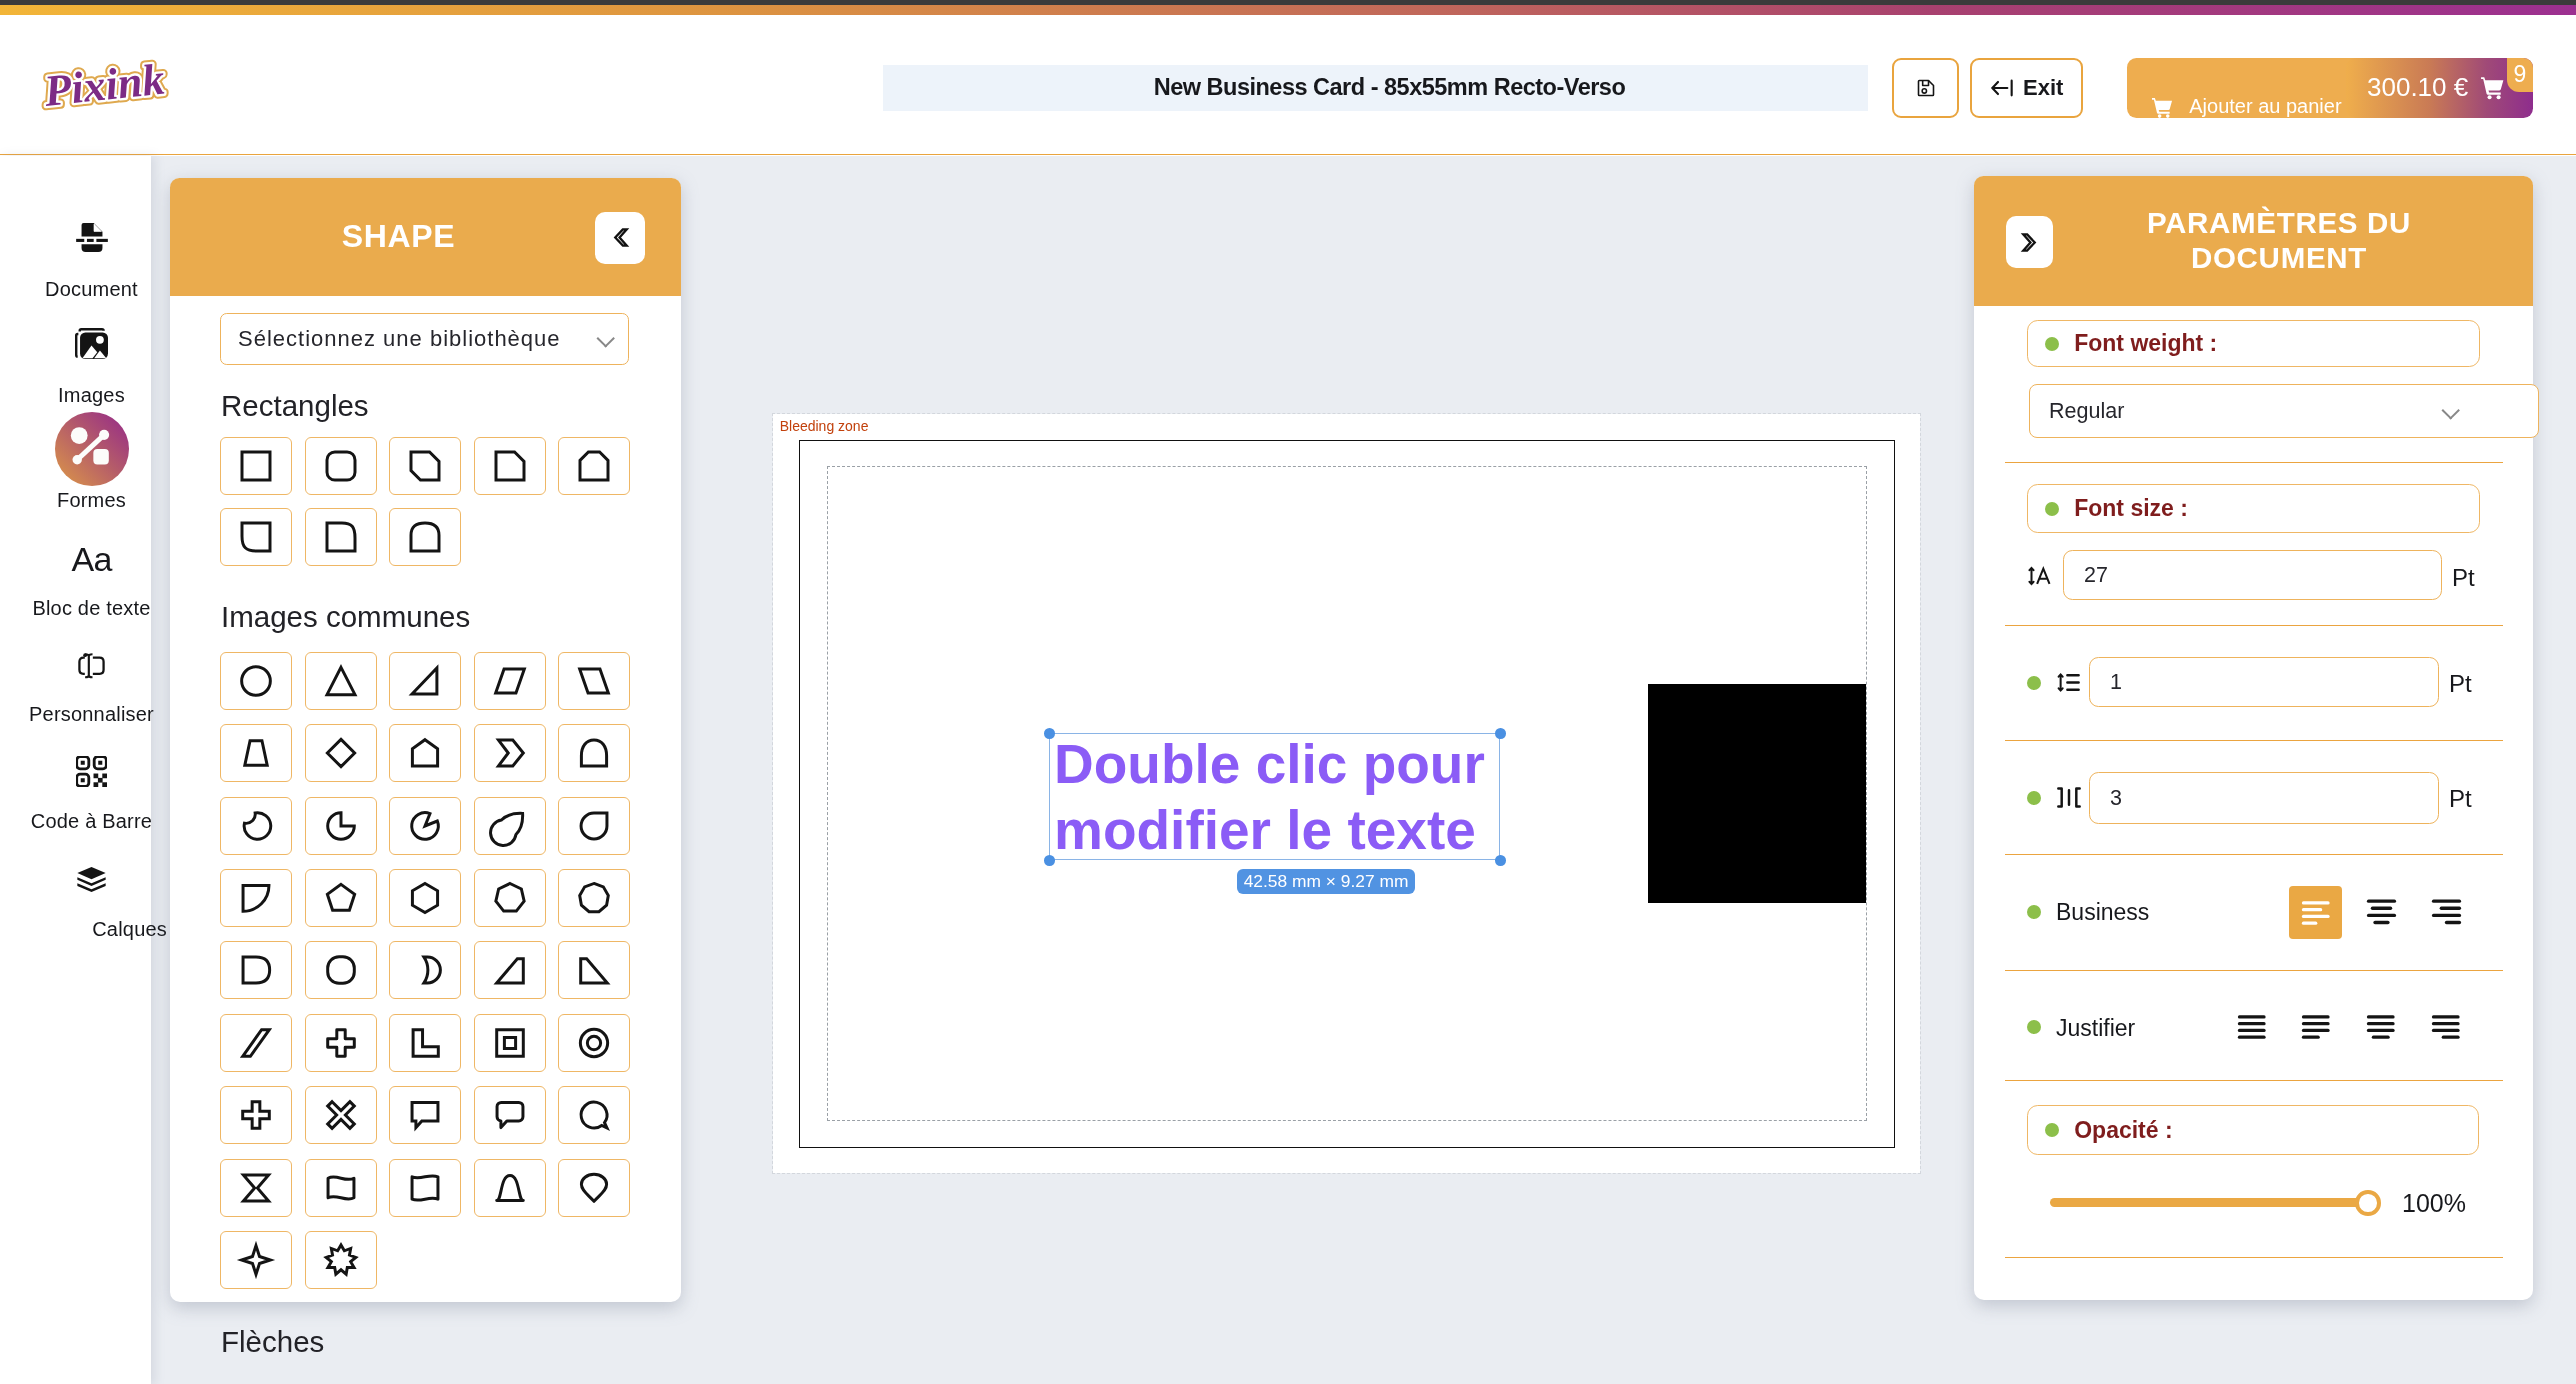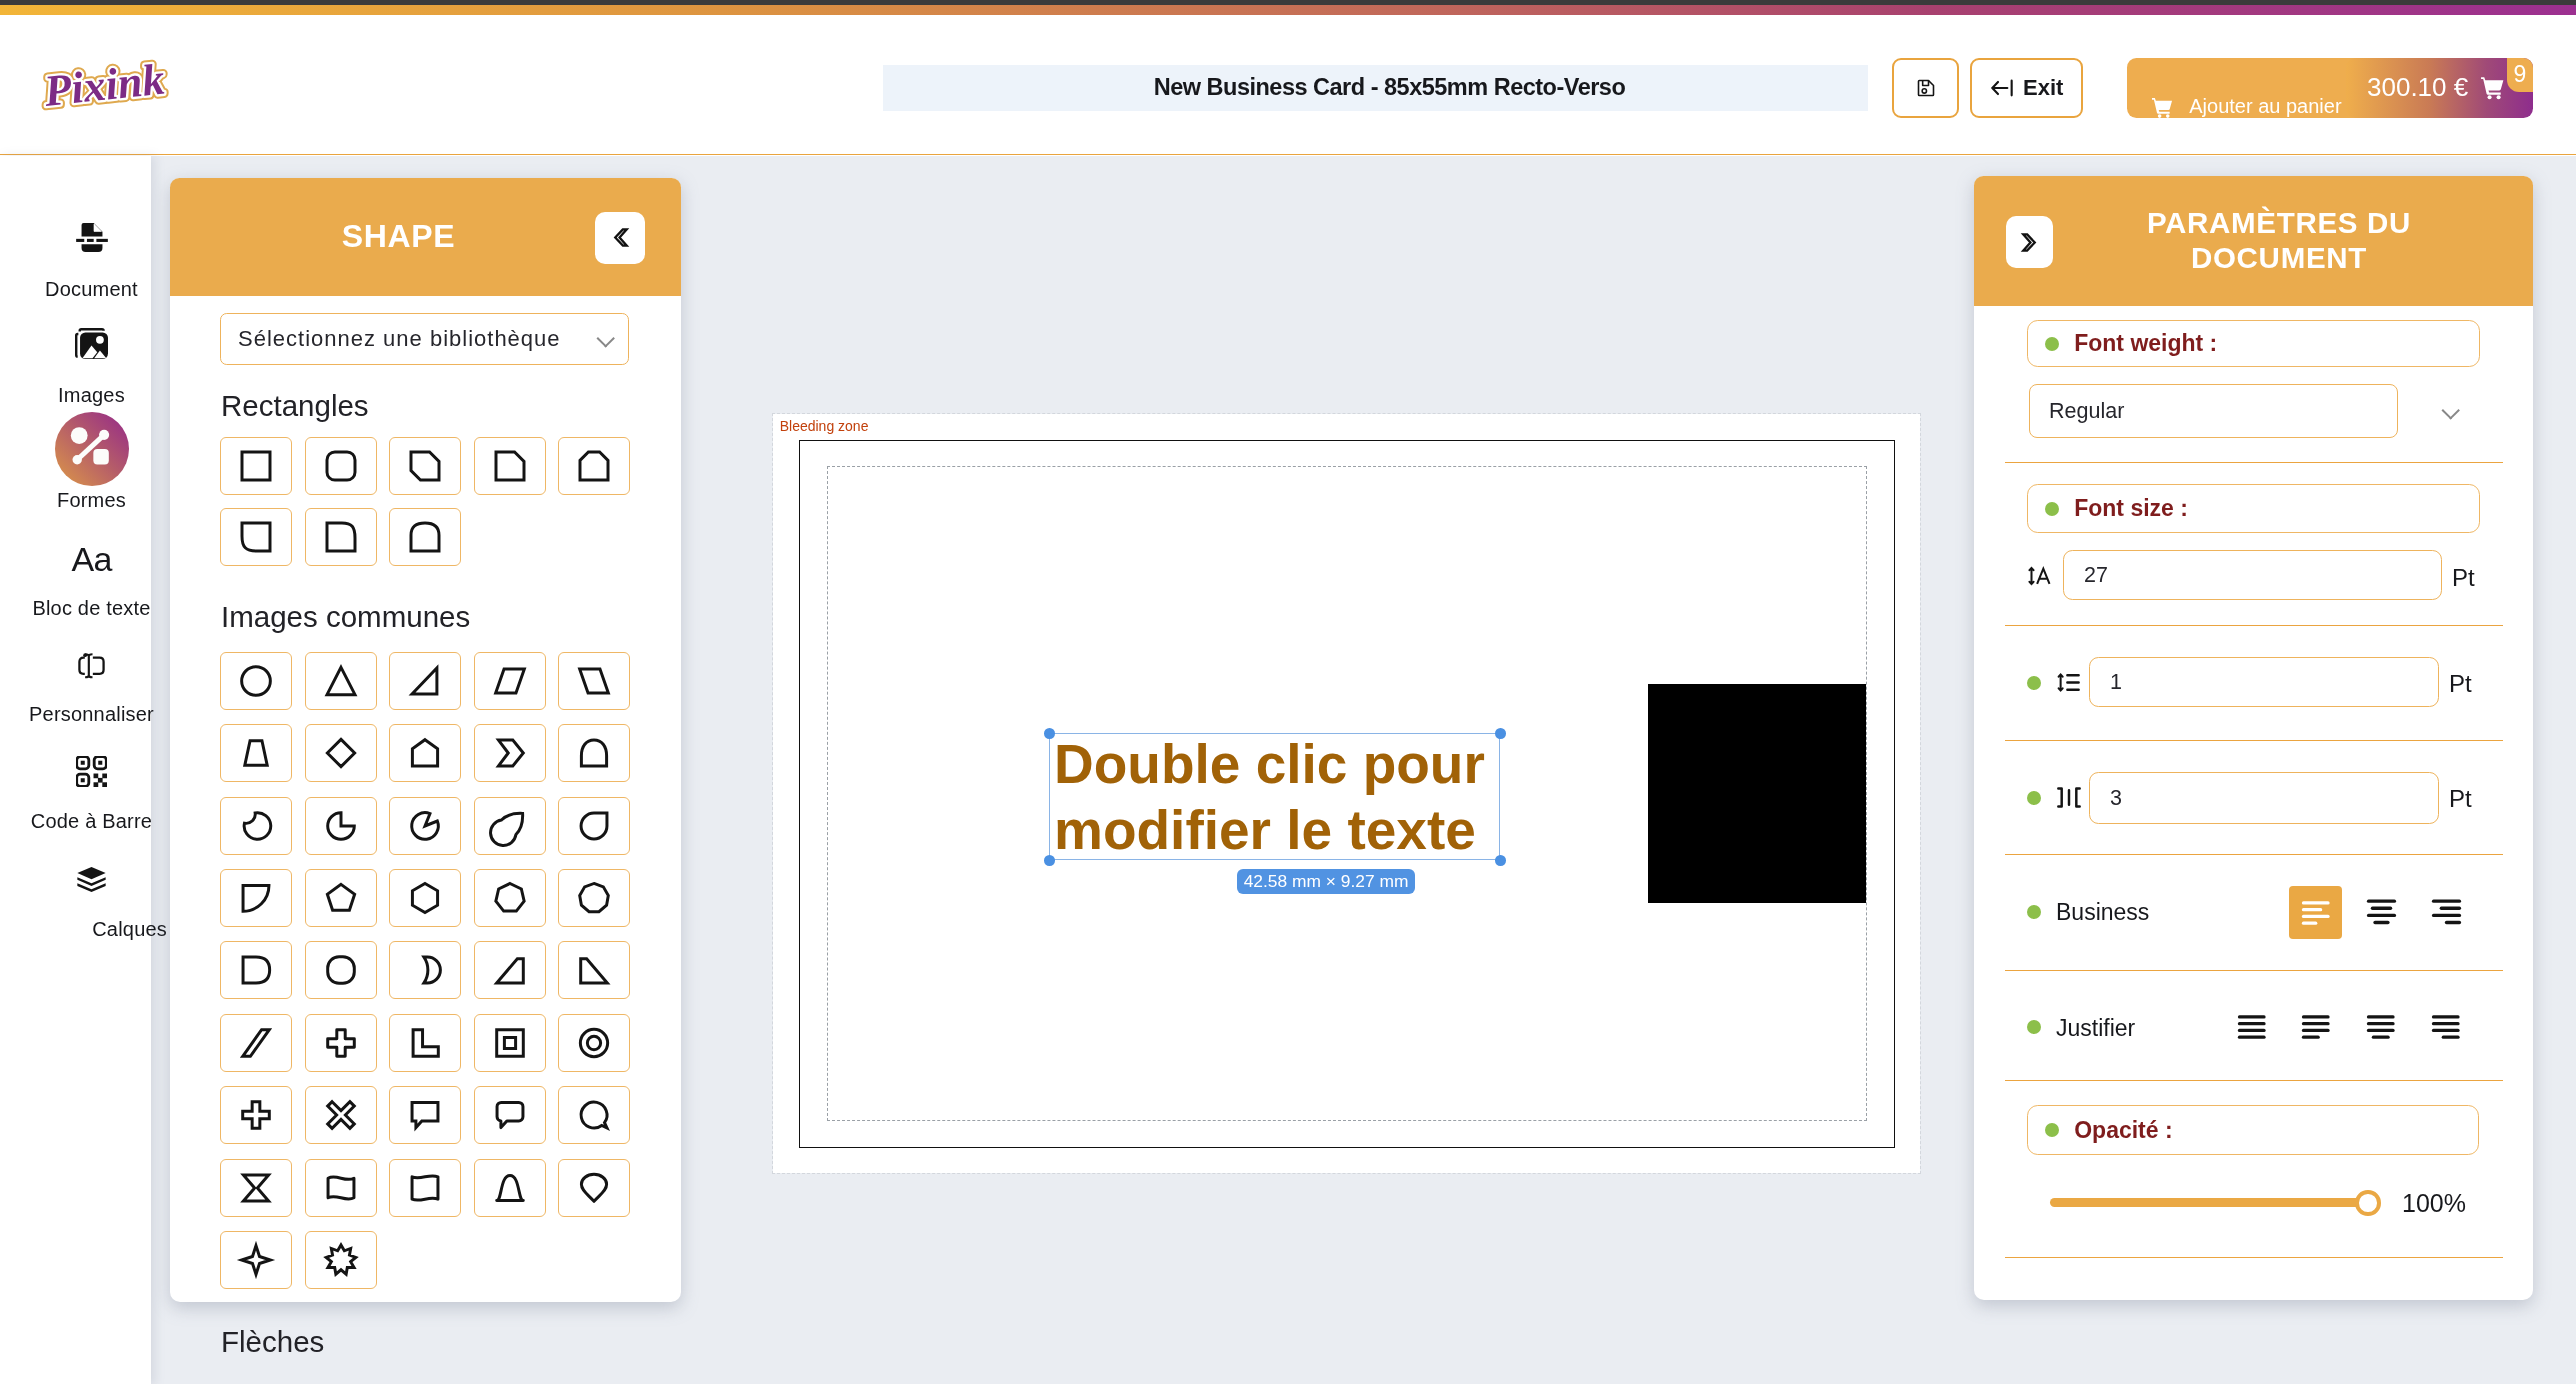--- a/index.html
+++ b/index.html
@@ -67,21 +67,21 @@
 .chev { position:absolute; width:13.4px; height:13.4px; border-right:2px solid #888; border-bottom:2px solid #888; transform:rotate(45deg); }
 .artboard { position:absolute; left:773px; top:258px; width:1147px; height:759px; background:#fff;
   outline:1.3px dashed #d3d7dd; }
 .bleedlabel { position:absolute; left:6.7px; top:4px; font-size:14px; color:#c2410c; }
 .docrect { position:absolute; left:26px; top:25.5px; width:1096px; height:708px; border:1.3px solid #111; }
 .saferect { position:absolute; left:54px; top:52px; width:1040px; height:655px; border:1.3px dashed #9aa0a6; }
 .blacksq { position:absolute; left:875px; top:270px; width:218px; height:219px; background:#000; }
 .selbox { position:absolute; left:276px; top:319px; width:451px; height:127px; border:1.3px solid #8ab4e6; }
 .handle { position:absolute; width:10.7px; height:10.7px; border-radius:50%; background:#4a90e2; }
 .canvtext { position:absolute; left:281px; top:317px; width:456px; font-size:55px; line-height:66px;
-  font-weight:bold; color:#a16207; }
+  font-weight:bold; color:#8b5cf6; }
 .tooltip { position:absolute; left:464px; top:455px; height:25px; background:#5193e2; color:#fff;
   font-size:17.4px; border-radius:6px; display:flex; align-items:center; justify-content:center;
   white-space:nowrap; padding:0 6.7px; }
 </style>
 </head>
 <body>
 <div class="topdark"></div>
 <div class="topgrad"></div>
 <div class="header">
   <div class="logo"><svg width="148" height="67" viewBox="0 0 220 100">
@@ -458,21 +458,21 @@
     <div class="phead" id="rphead">
         <span>PARAMÈTRES DU<br>DOCUMENT</span>
       </div>
     <div class="collapse" id="rcollapse">
         <svg width="23" height="23" viewBox="0 0 24 24">
           <path d="M9.5 3.5 L17.5 12 L9.5 20.5 H5.5 L13 12 L5.5 3.5 Z" fill="#fff" stroke="#111" stroke-width="2.4" stroke-linejoin="miter"></path>
         </svg>
       </div>
 
 <div class="labelbox" style="left:53px; top:144px; width:453px; height:47px;"><div class="gdot"></div>Font weight :</div>
-<div class="rsel" style="left:55px; top:208px; width:369px; height:54px;">Regular</div>
+<div class="rsel" style="left:55px; top:208px; width:510px; height:54px;">Regular</div>
 <div class="chev" style="left:470px; top:228px;"></div>
 <div class="divider" style="top:286px;"></div>
 <div class="labelbox" style="left:53px; top:308px; width:453px; height:49px;"><div class="gdot"></div>Font size :</div>
 <div style="position:absolute; left:53px; top:386px;"><svg width="27" height="28" viewBox="0 0 24 24" fill="none" stroke="#141414" stroke-width="1.8">
 <path d="M4 5 L4 19 M2.2 6.8 L4 4.8 L5.8 6.8 M2.2 17.2 L4 19.2 L5.8 17.2" stroke-linecap="round"></path>
 <path d="M9 19 L14.5 5.5 L20 19 M10.8 14.5 H18.2"></path>
 </svg></div>
 <div class="rinput" style="left:89px; top:374px; width:379px; height:50px;">27</div>
 <div class="pt" style="left:478px; top:388px;">Pt</div>
 <div class="divider" style="top:449px;"></div>

